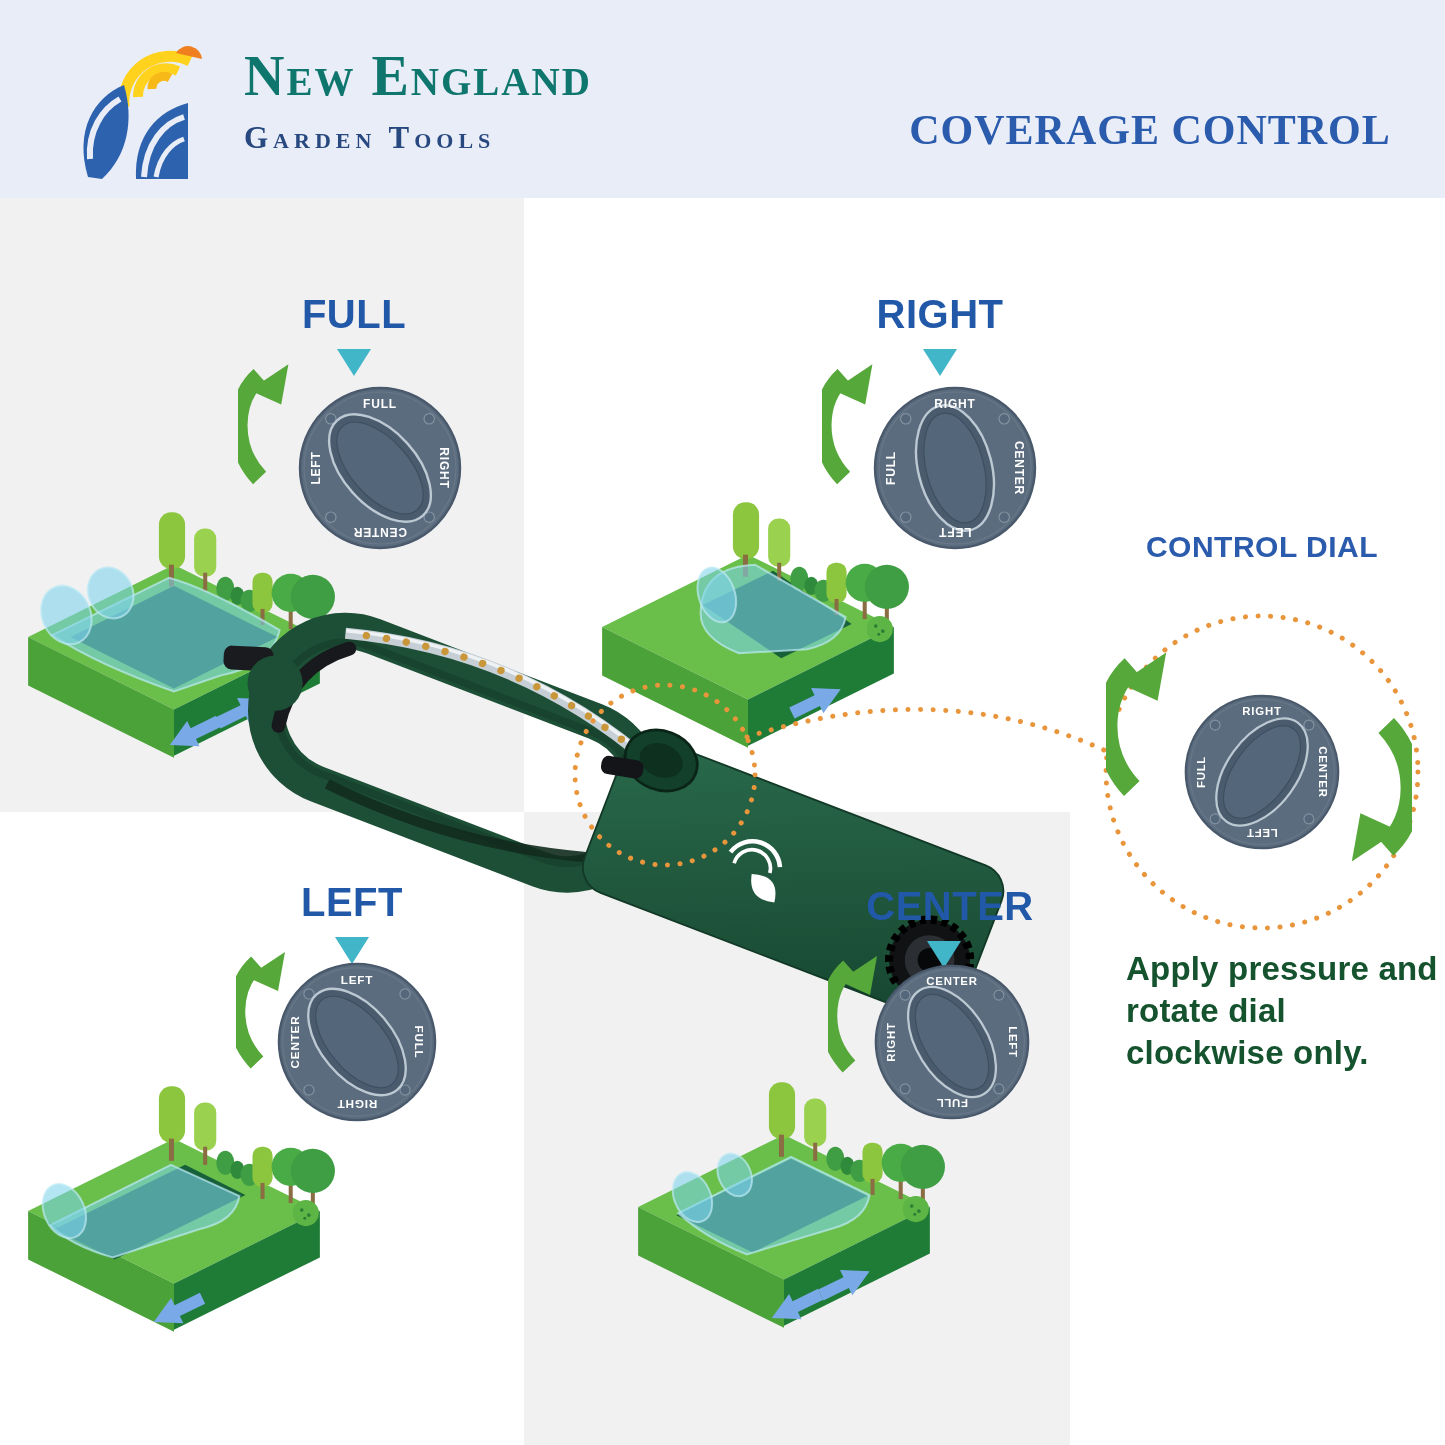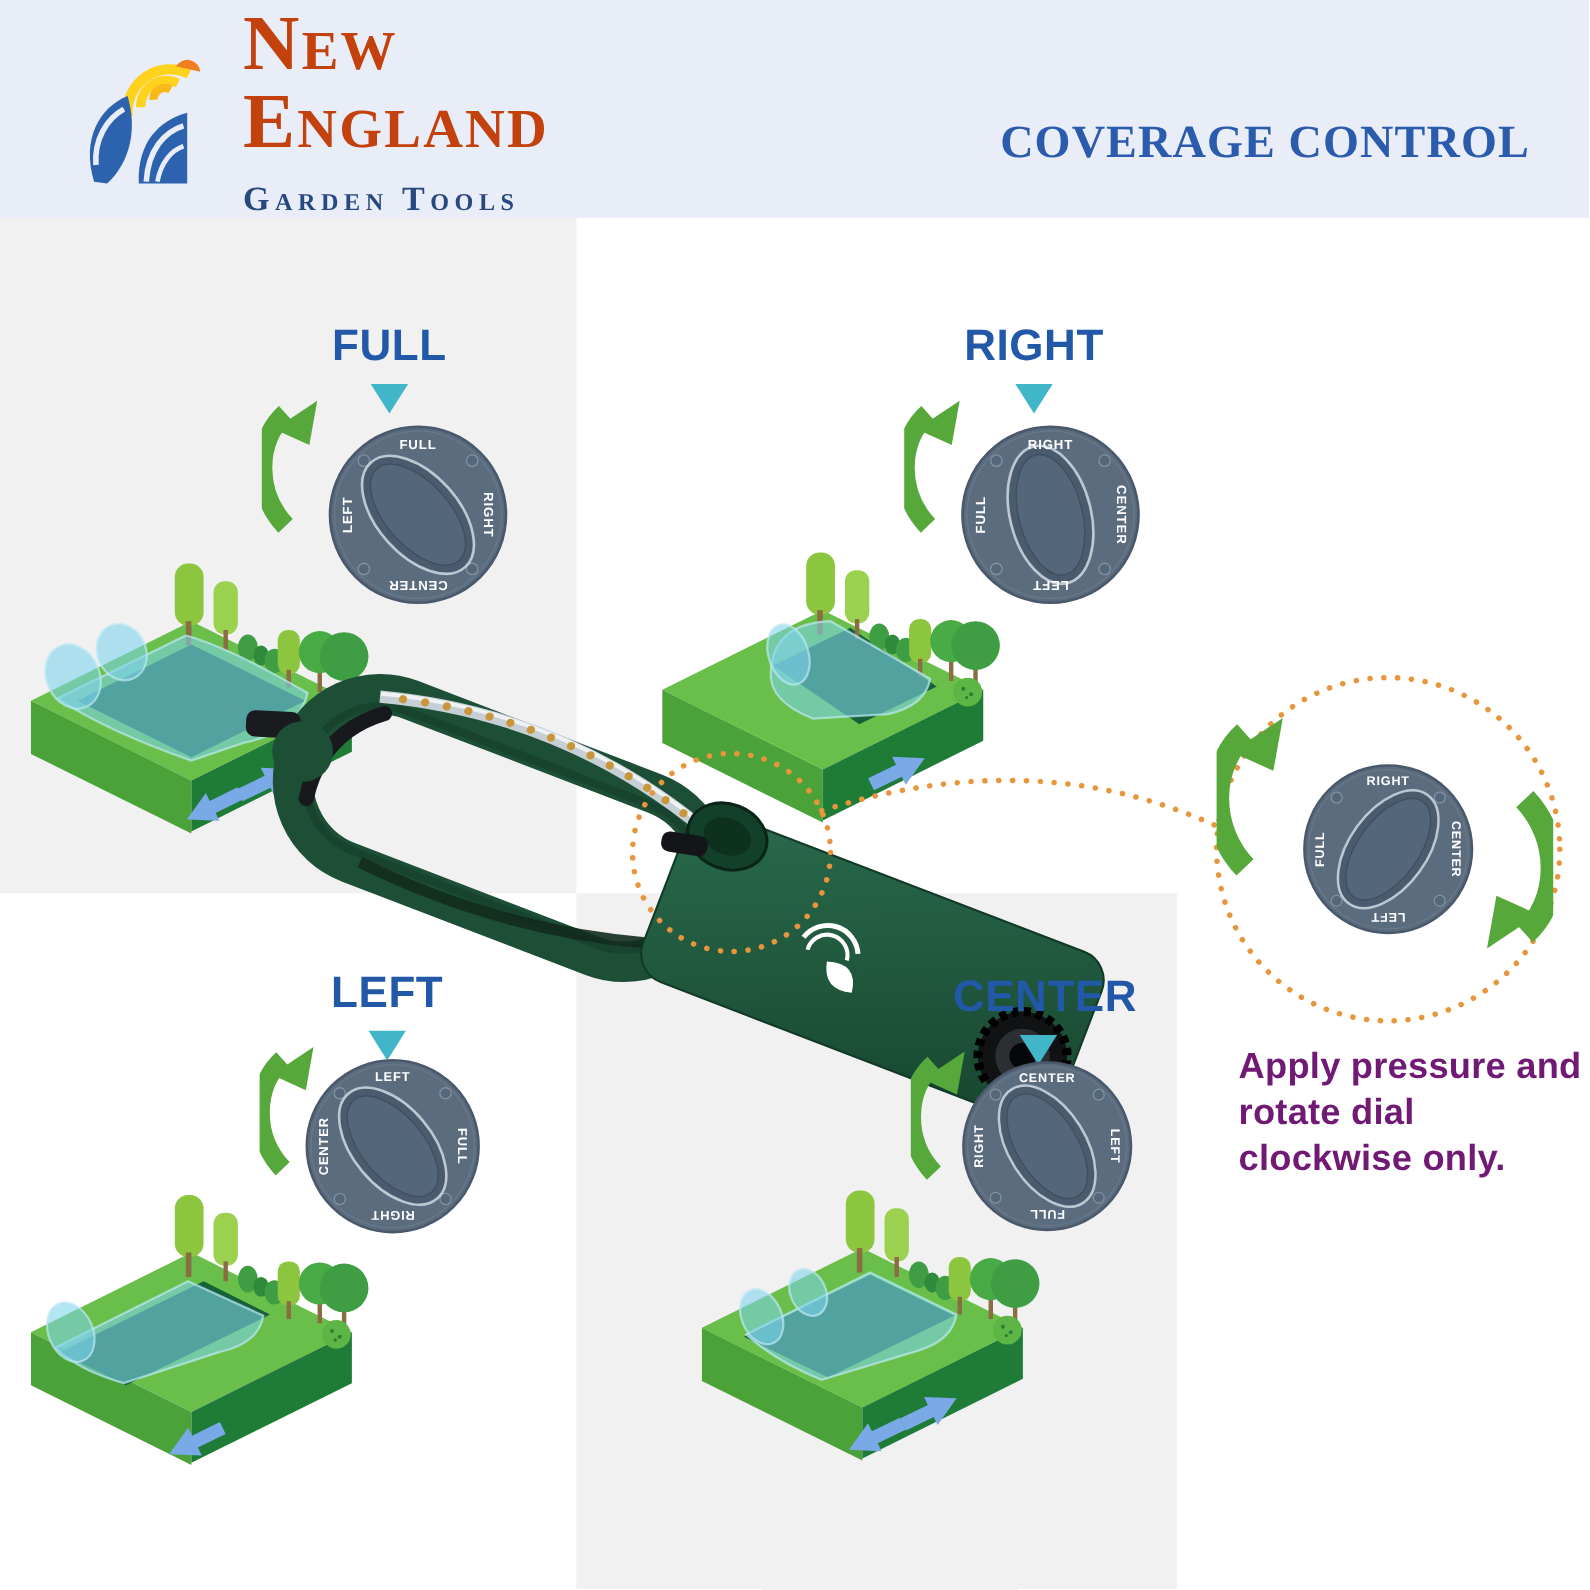--- a/index.html
+++ b/index.html
@@ -2,33 +2,33 @@
 <html><head>
 <meta charset="utf-8">
 <style>
   html,body{margin:0;padding:0;background:#ffffff;}
   .stage{position:relative;width:1445px;height:1445px;background:#ffffff;overflow:hidden;
          font-family:"Liberation Sans",sans-serif;}
   .abs{position:absolute;}
   
   .banner{left:0;top:0;width:1445px;height:198px;background:#e9edf8;}
   .brand-text-main{font-family:"Liberation Serif",serif;font-variant:small-caps;font-weight:700;
-         font-size:71px;color:#c2410c;letter-spacing:2px;line-height:1;}
+         font-size:56px;color:#0f766e;letter-spacing:2px;line-height:1;}
   .brand-text-sub{font-family:"Liberation Serif",serif;font-variant:small-caps;font-weight:700;
          font-size:31px;color:#27497f;letter-spacing:5px;line-height:1;margin-top:18px;}
   .page-title{font-family:"Liberation Serif",serif;font-weight:700;font-size:42px;color:#2b5bad;
          letter-spacing:1px;text-align:center;}
   
   .panel{background:#f1f1f2;}
   
   .sec-h{font-weight:700;font-size:40px;letter-spacing:.5px;color:#2258a8;text-align:center;white-space:nowrap;}
   .tri{width:0;height:0;border-left:17px solid transparent;border-right:17px solid transparent;
        border-top:27px solid #41b6c9;}
   .cd-h{font-weight:700;font-size:30px;letter-spacing:.5px;color:#2b5bad;text-align:center;white-space:nowrap;}
-  .cd-note{font-weight:700;font-size:33px;line-height:1.28;color:#701a75;letter-spacing:.2px;}
+  .cd-note{font-weight:700;font-size:33px;line-height:1.28;color:#14532d;letter-spacing:.2px;}
   .dial-svg text{font-family:"Liberation Sans",sans-serif;font-weight:700;font-size:15px;
        letter-spacing:1px;fill:#ffffff;}
   .flip{transform:rotate(180deg);}
 </style>
 </head>
 <body>
 
 <div class="stage">
 
   <div class="abs banner"></div>
@@ -410,20 +410,21 @@
           <text text-anchor="middle" dominant-baseline="central">LEFT</text>
         </g>
         <g transform="translate(0,80) rotate(180)">
           <text text-anchor="middle" dominant-baseline="central">FULL</text>
         </g>
         <g transform="translate(-80,0) rotate(-90)">
           <text text-anchor="middle" dominant-baseline="central">RIGHT</text>
         </g>
   </svg></div>
 
+  <div class="abs cd-h" style="left:1102px;top:530px;width:320px;">CONTROL DIAL</div>
   <div class="abs" style="left:1106px;top:640px;"><svg width="86" height="168" viewBox="0 0 100 170">
     <path d="M30,160 C-10,118 -8,52 30,18" fill="none" stroke="#57a83a" stroke-width="25"></path>
     <path d="M16,38 L70,2 L60,58 Z" fill="#57a83a"></path>
   </svg></div>
   <div class="abs flip" style="left:1326px;top:702px;"><svg width="86" height="168" viewBox="0 0 100 170">
     <path d="M30,160 C-10,118 -8,52 30,18" fill="none" stroke="#57a83a" stroke-width="25"></path>
     <path d="M16,38 L70,2 L60,58 Z" fill="#57a83a"></path>
   </svg></div>
   <div class="abs" style="left:1182px;top:692px;"><svg class="dial-svg" width="160" height="160" viewBox="-105 -105 210 210">
     <circle r="100" fill="#5b6c7e" stroke="#49596b" stroke-width="3"></circle>

